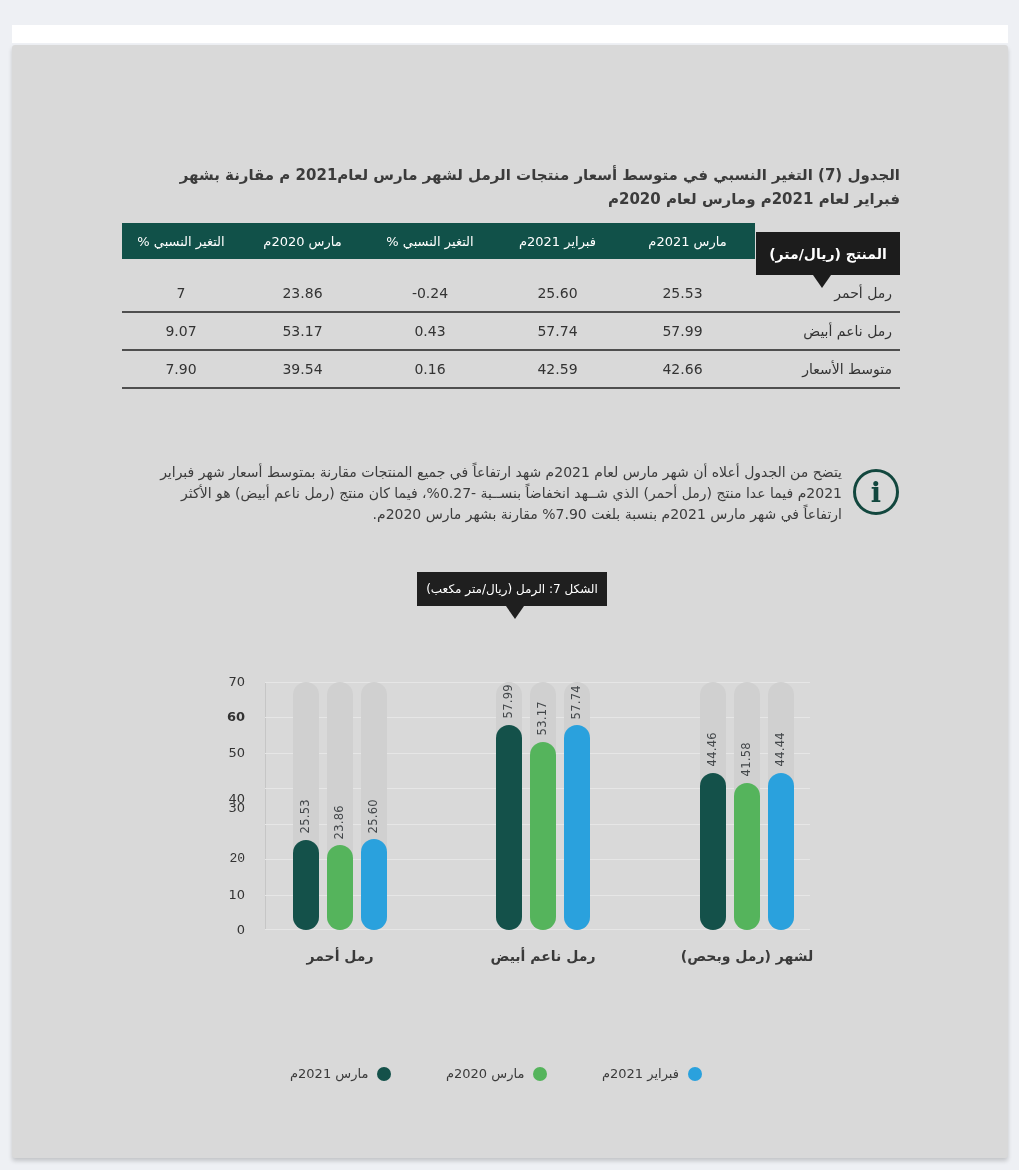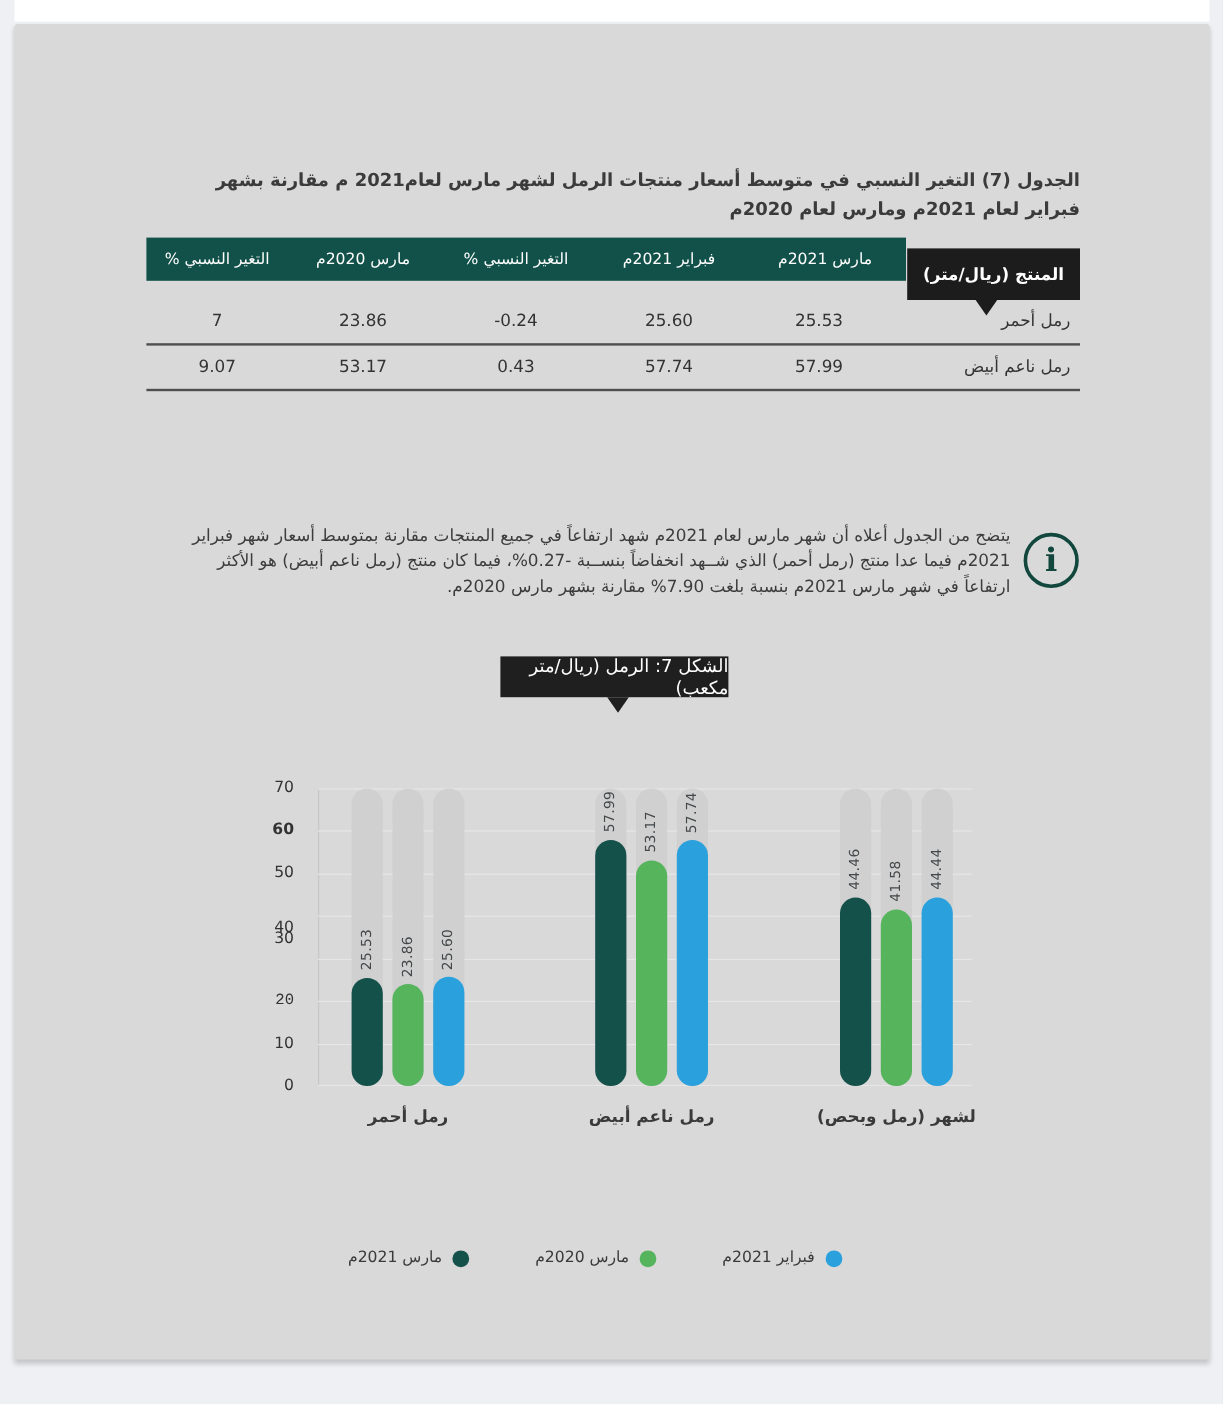--- a/index.html
+++ b/index.html
@@ -3,21 +3,21 @@
 <meta charset="utf-8">
 <style>
   * { margin:0; padding:0; box-sizing:border-box; }
   html,body { width:1019px; height:1170px; }
   body {
     font-family:"DejaVu Sans","Liberation Sans",sans-serif;
     background:#eef0f4;
     position:relative;
     overflow:hidden;
   }
-  .abs { position:absolute; }
+  .abs { position:absolute;margin-top:25px; }
 
   .top-strip { left:12px; top:0; width:996px; height:18px; background:#ffffff; }
 
   .card {
     left:12px; top:20px; width:996px; height:1113px;
     background:#d9d9d9; border-radius:3px;
     box-shadow:0 3px 4px rgba(0,0,0,.18);
   }
 
   .title {
@@ -70,21 +70,21 @@
   .info-icon span {
     font-family:"DejaVu Serif","Liberation Serif",serif;
     font-weight:bold; font-size:27px; color:#12473e; line-height:1;
   }
 
   
   .fig-label {
     left:417px; top:547px; width:190px; height:34px;
     background:#1f1f1f; color:#fff;
     display:flex; align-items:center; justify-content:center;
-    font-size:15px; direction:rtl;
+    font-size:12px; direction:rtl;
   }
   .fig-label-arrow {
     left:506px; top:581px; width:0; height:0;
     border-left:9px solid transparent; border-right:9px solid transparent;
     border-top:13px solid #1f1f1f;
   }
 
   
   .chart { left:200px; top:645px; width:630px; height:312px; }
   .ytick {
@@ -152,20 +152,28 @@
     <div class="num">25.53</div>
     <div class="prod">رمل أحمر</div>
   </div>
   <div class="trow">
     <div class="num">9.07</div>
     <div class="num">53.17</div>
     <div class="num">0.43</div>
     <div class="num">57.74</div>
     <div class="num">57.99</div>
     <div class="prod">رمل ناعم أبيض</div>
+  </div>
+  <div class="trow">
+    <div class="num">7.90</div>
+    <div class="num">39.54</div>
+    <div class="num">0.16</div>
+    <div class="num">42.59</div>
+    <div class="num">42.66</div>
+    <div class="prod">متوسط الأسعار</div>
   </div>
 </div>
 
 <div class="abs note">يتضح من الجدول أعلاه أن شهر مارس لعام 2021م شهد ارتفاعاً في جميع المنتجات مقارنة بمتوسط أسعار شهر فبراير 2021م فيما عدا منتج (رمل أحمر) الذي شــهد انخفاضاً بنســبة -0.27%، فيما كان منتج (رمل ناعم أبيض) هو الأكثر ارتفاعاً في شهر مارس 2021م بنسبة بلغت 7.90% مقارنة بشهر مارس 2020م.</div>
 <div class="abs info-icon">
     <span>i</span>
   </div>
 
 <div class="abs fig-label">
   <span>الشكل 7: الرمل (ريال/متر مكعب)</span>

